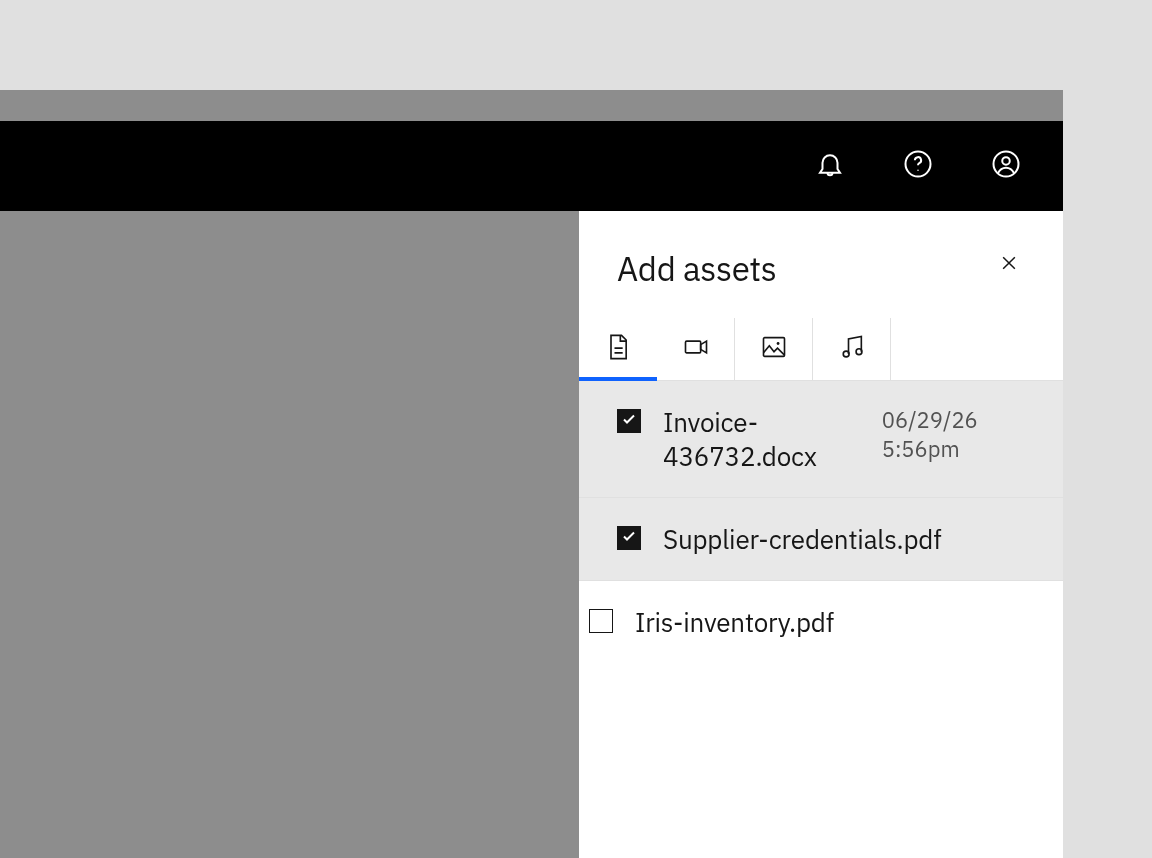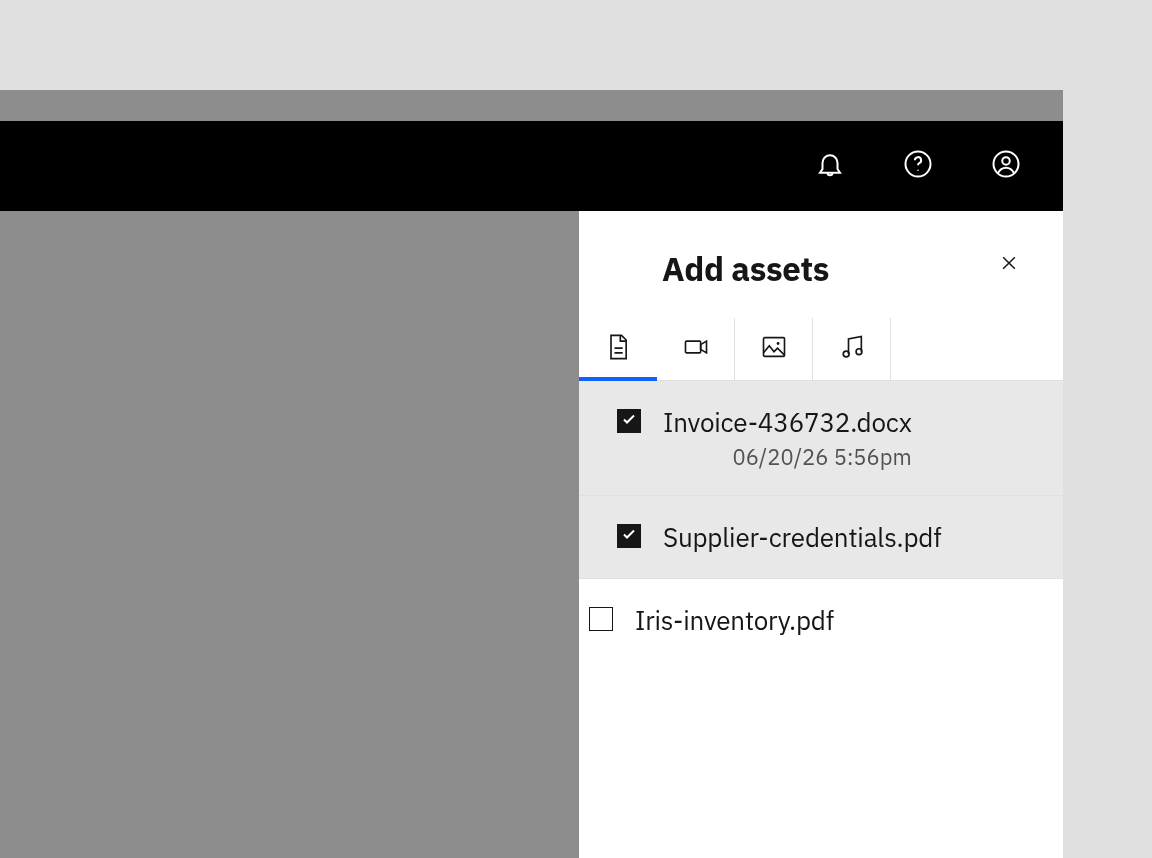--- a/index.html
+++ b/index.html
@@ -51,24 +51,23 @@
   flex-direction: column;
 }
 .panel-header {
   padding: 36px 38px 28px 38px;
   display: flex;
   justify-content: space-between;
   align-items: flex-start;
 }
 .panel-title {
   font-size: 33px;
-  font-weight: 700;
+  font-weight: 400;
   color: #161616;
   letter-spacing: -0.3px;
-  margin-left: 45px;
 }
 .close-btn {
   cursor: pointer;
   padding: 6px;
   display: flex;
   align-items: center;
   justify-content: center;
 }
 .close-btn svg { width: 20px; height: 20px; }
 .tabs {
@@ -118,21 +117,21 @@
   flex-shrink: 0;
   display: flex;
   align-items: center;
   justify-content: center;
 }
 .checkbox.checked {
   background: #161616;
   border-color: #161616;
 }
 .checkbox.checked svg { width: 16px; height: 16px; }
-.item-text { display: flex; flex-direction: column; gap: 3px; align-items: flex-end; }
+.item-text { display: flex; gap: 20px; }
 .item-name {
   font-size: 26px;
   color: #161616;
   letter-spacing: -0.2px;
 }
 .item-date {
   font-size: 22px;
   color: #525252;
 }
 </style>
@@ -225,21 +224,21 @@
       <div class="list-item selected">
         <div class="checkbox checked">
           <span>
             <svg viewBox="0 0 16 16">
                 <path d="M3 8.5l3 3 7-7" stroke="#fff" stroke-width="2" fill="none"></path>
               </svg>
           </span>
         </div>
         <div class="item-text">
           <div class="item-name">Invoice-436732.docx</div>
-          <div class="item-date">06/20/26 5:56pm</div>
+          <div class="item-date">06/29/26 5:56pm</div>
         </div>
       </div>
 
       <div class="list-item selected">
         <div class="checkbox checked">
           <span>
             <svg viewBox="0 0 16 16">
                 <path d="M3 8.5l3 3 7-7" stroke="#fff" stroke-width="2" fill="none"></path>
               </svg>
           </span>

